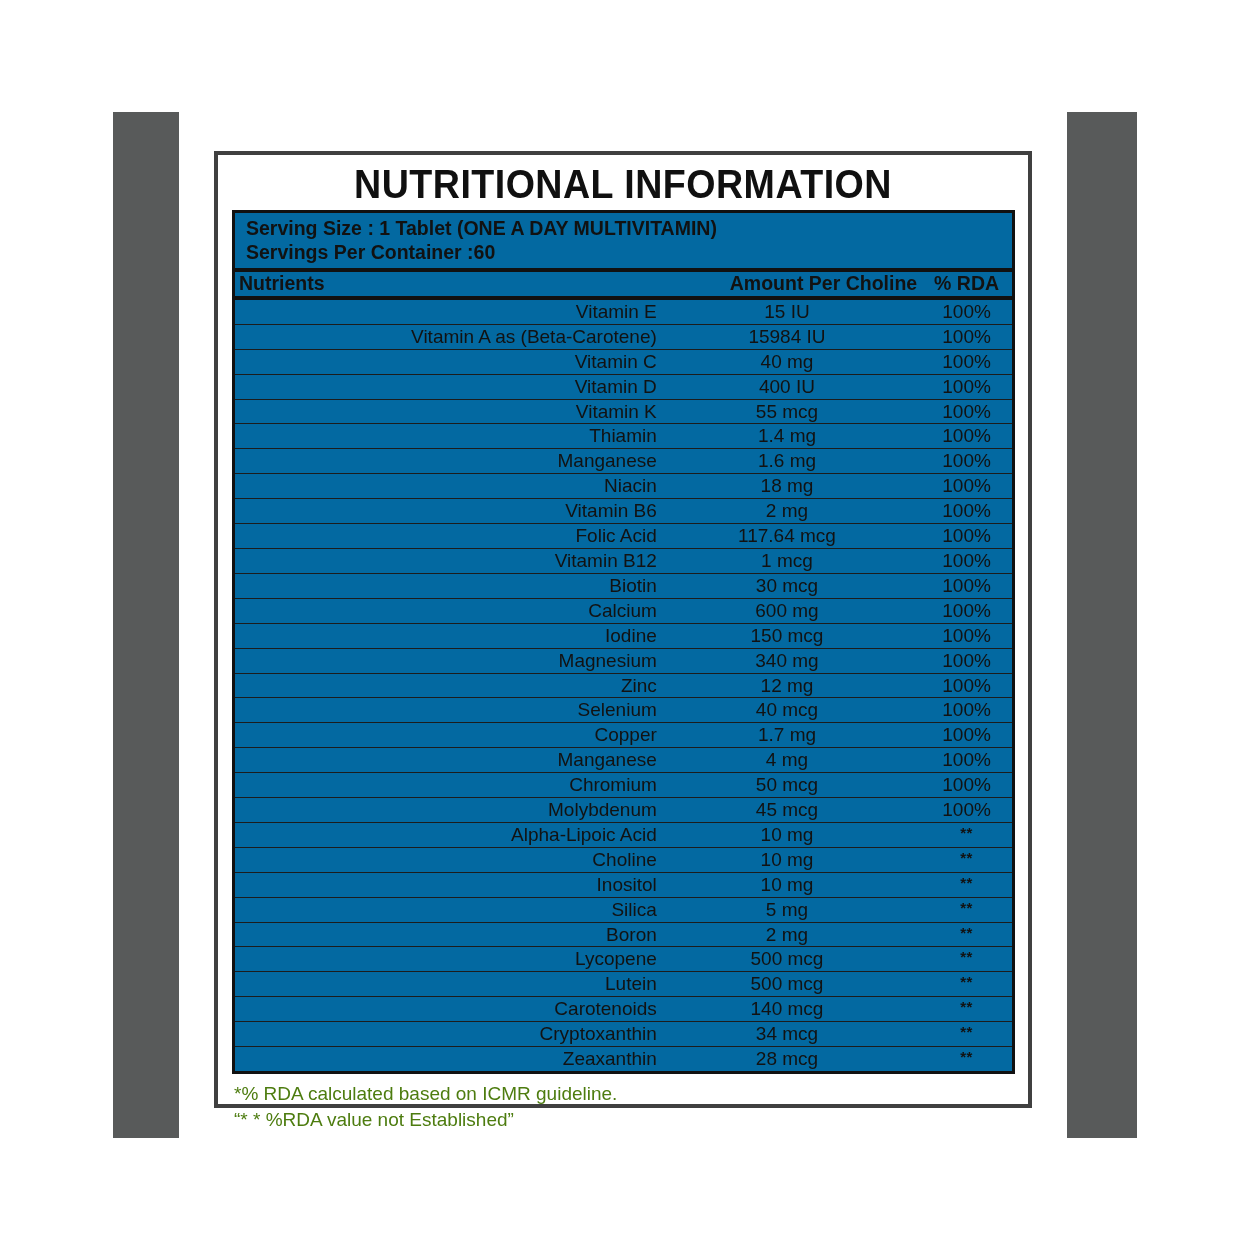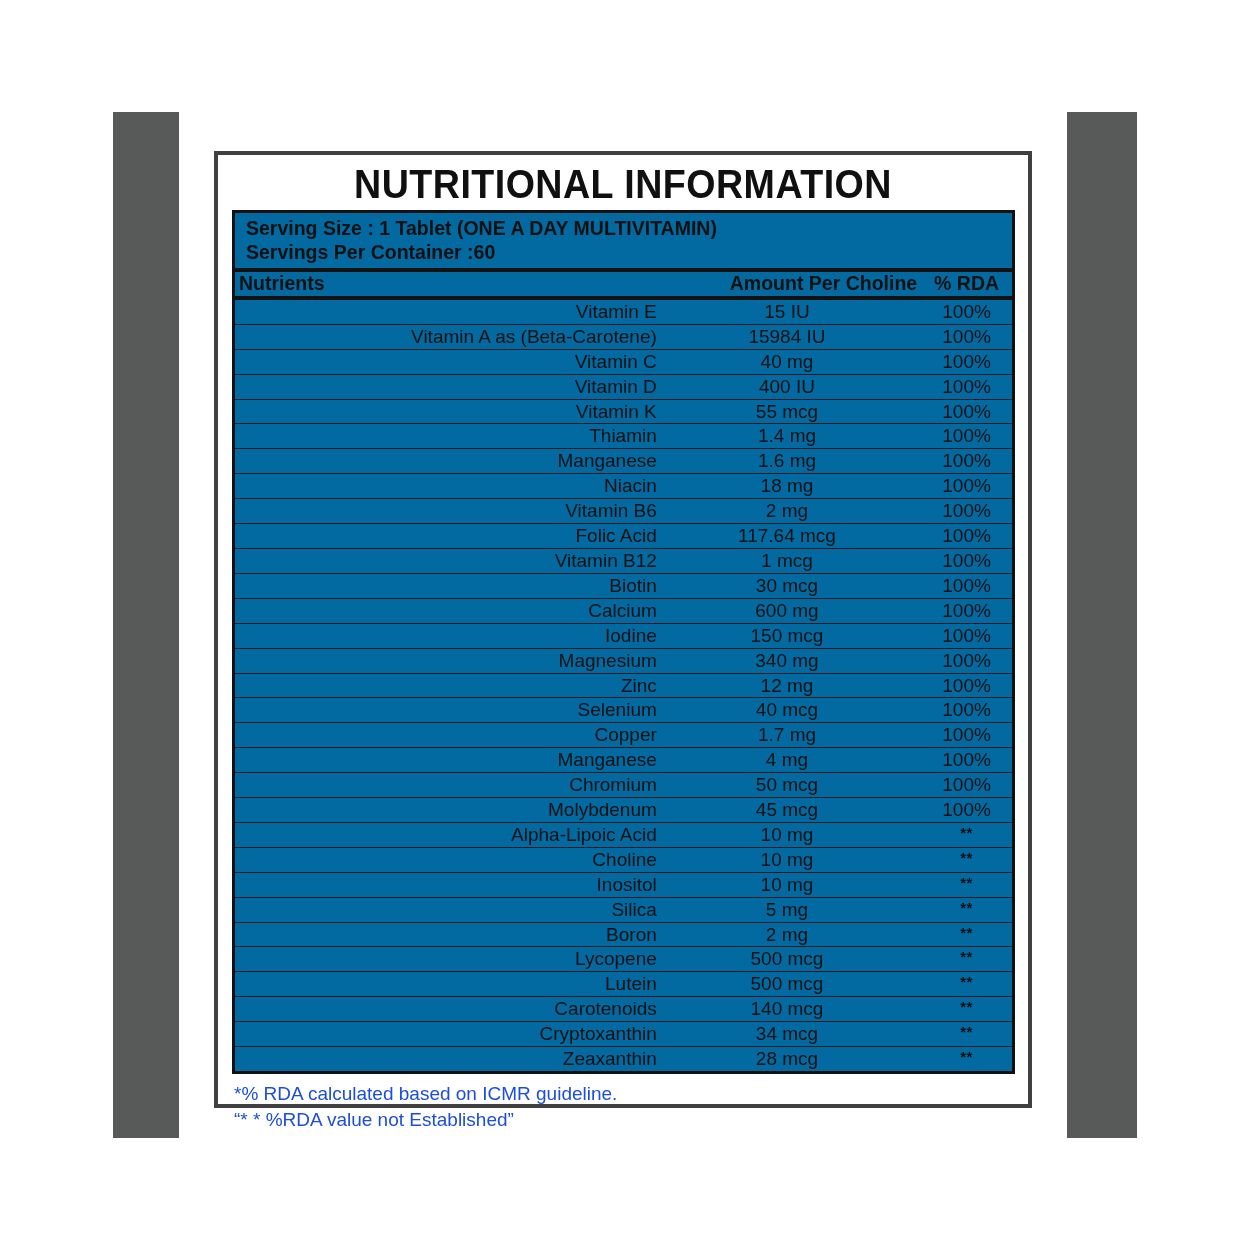--- a/index.html
+++ b/index.html
@@ -127,21 +127,21 @@
     line-height: 1;
   }
 
   
   #footnotes {
     margin: 7px 0 0 16px;
   }
   #footnotes .fn {
     font-size: 19px;
     line-height: 26px;
-    color: #1d4ed8;
+    color: #4d7c0f;
     white-space: nowrap;
   }
 </style>
 </head>
 <body>
 
 <div id="stage">
 
   <div class="side-bar left"></div>
   <div class="side-bar right"></div>

